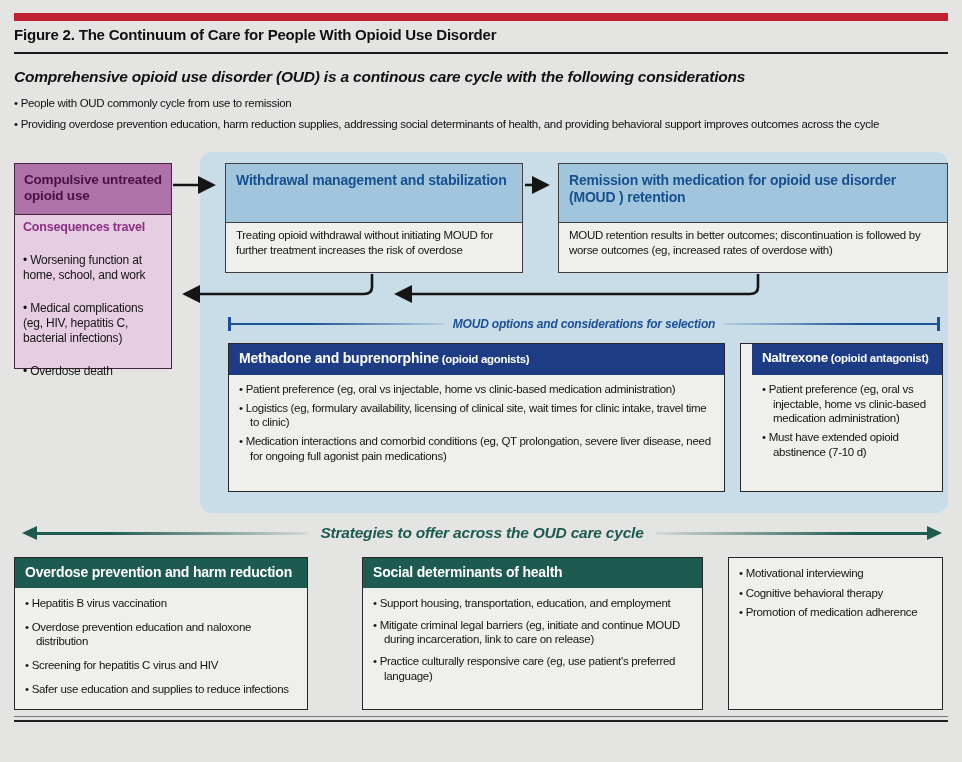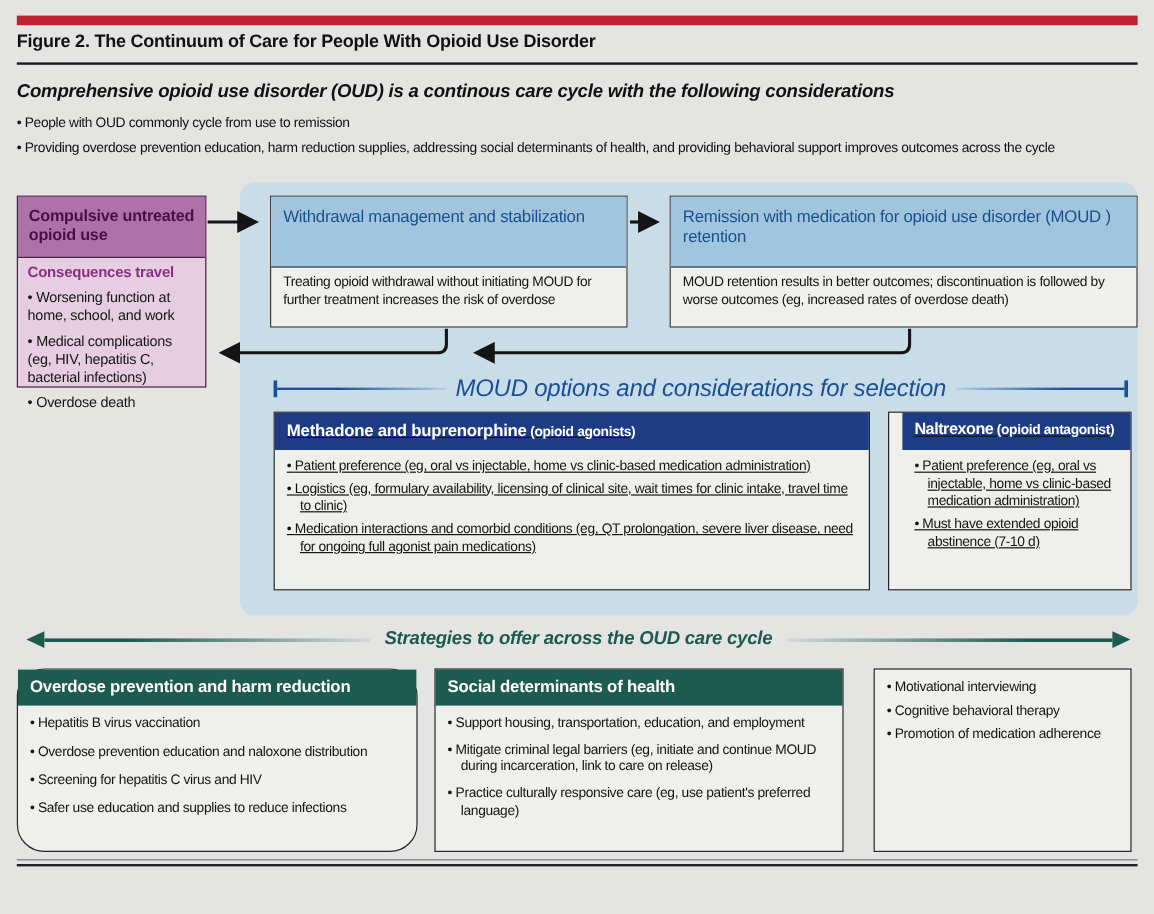--- a/index.html
+++ b/index.html
@@ -20,43 +20,43 @@
   .fig-title{left:14px;top:26px;width:934px;font-size:15px;font-weight:700;color:#111;}
   .title-rule{left:14px;top:52px;width:934px;height:2px;background:#1a1a1a;}
   .intro-heading{left:14px;top:68px;width:934px;font-size:15.5px;font-weight:700;font-style:italic;color:#111;}
   .intro-bullet{left:14px;width:940px;font-size:11.5px;letter-spacing:-0.3px;color:#111;}
   .intro-b1{top:97px;} .intro-b2{top:118px;}
   .bullet::before{content:"\2022  ";}
 
   .panel{left:200px;top:152px;width:748px;height:361px;background:var(--panel-blue);border-radius:12px;}
 
   
-  .pbox{left:14px;top:163px;width:158px;height:160px;border:1.5px solid #472441;background:var(--purple-body);}
+  .pbox{left:14px;top:163px;width:158px;height:206px;border:1.5px solid #472441;background:var(--purple-body);}
   .pbox-hd{background:var(--purple-header);color:var(--purple-text);font-weight:700;font-size:13.5px;line-height:1.22;padding:8px 9px 9px;border-bottom:1.5px solid #472441;}
   .pbox-bd{padding:5px 8px;font-size:12px;line-height:1.24;color:#141414;}
   .pbox-sub{color:var(--plum);font-weight:700;font-size:12.5px;margin-bottom:2px;}
-  .pbox-bd .bullet{margin-top:6px;}
+  .pbox-bd .bullet{margin-top:18px;}
 
   
   .bluebox{border:1.5px solid #3f3f42;background:var(--box-body);}
-  .bluebox-hd{background:var(--header-blue);color:var(--text-blue);font-weight:400;font-size:14px;line-height:1.2;padding:8px 10px;height:59px;box-sizing:border-box;border-bottom:1.5px solid #3f3f42;}
+  .bluebox-hd{background:var(--header-blue);color:var(--text-blue);font-weight:700;font-size:14px;line-height:1.2;padding:8px 10px;height:59px;box-sizing:border-box;border-bottom:1.5px solid #3f3f42;}
   .bluebox-bd{padding:5px 10px;font-size:11.5px;letter-spacing:-0.3px;line-height:1.33;color:#141414;}
   .withdrawal{left:225px;top:163px;width:298px;height:110px;}
   .remission{left:558px;top:163px;width:390px;height:110px;}
 
   
   .moud-bracket{left:228px;top:314px;width:712px;height:20px;display:flex;align-items:center;}
   .moud-tick{width:3px;height:14px;background:var(--bracket-blue);flex:0 0 auto;}
   .moud-line{height:2.5px;flex:1;}
   .moud-line-l{background:linear-gradient(to right,var(--bracket-blue) 35%,rgba(27,79,151,0.10));}
   .moud-line-r{background:linear-gradient(to left,var(--bracket-blue) 35%,rgba(27,79,151,0.10));}
-  .moud-label{font-style:italic;font-weight:400;font-size:20px;color:var(--bracket-blue);white-space:nowrap;padding:0 8px;text-align:right;}
+  .moud-label{font-style:italic;font-weight:700;font-size:12px;color:var(--bracket-blue);white-space:nowrap;padding:0 8px;text-align:right;}
 
   
-  .navybox{border:1.5px solid #26262a;background:var(--box-body);text-decoration:underline;}
+  .navybox{border:1.5px solid #26262a;background:var(--box-body);}
   .navy-hd{background:var(--navy);color:#fff;font-weight:700;font-size:14px;padding:6px 10px;height:31px;box-sizing:border-box;white-space:nowrap;}
   .navy-hd .suffix{font-size:11.5px;font-weight:700;letter-spacing:-0.3px;}
   .navy-bd{padding:7px 10px;font-size:11.5px;letter-spacing:-0.3px;line-height:1.28;color:#141414;}
   .methadone{left:228px;top:343px;width:497px;height:149px;}
   .naltrexone{left:740px;top:343px;width:203px;height:149px;padding-left:11px;}
   .naltrexone .navy-hd{font-size:13.5px;letter-spacing:-0.4px;}
   .hang{padding-left:11px;text-indent:-11px;}
   .navy-bd .bullet{margin-top:4px;} .navy-bd .bullet:first-child{margin-top:0;}
 
   
@@ -66,21 +66,21 @@
   .strat-arrow-r{border-left:15px solid var(--teal);}
   .strat-line{height:3px;flex:1;}
   .strat-line-l{background:linear-gradient(to right,var(--teal) 25%,rgba(29,90,80,0.08));}
   .strat-line-r{background:linear-gradient(to left,var(--teal) 25%,rgba(29,90,80,0.08));}
   .strat-label{font-style:italic;font-weight:700;font-size:15.5px;color:var(--teal);white-space:nowrap;padding:0 12px;}
 
   
   .tealbox{border:1.5px solid #26262a;background:var(--box-body);}
   .teal-hd{background:var(--teal);color:#fff;font-weight:700;font-size:14px;padding:6px 10px;height:30px;box-sizing:border-box;white-space:nowrap;}
   .teal-bd{padding:8px 10px;font-size:11.5px;letter-spacing:-0.3px;line-height:1.28;color:#141414;}
-  .teal1{left:14px;top:557px;width:334px;height:153px;border-radius:23px;}
+  .teal1{left:14px;top:557px;width:294px;height:153px;}
   .teal2{left:362px;top:557px;width:341px;height:153px;}
   .teal3{left:728px;top:557px;width:215px;height:153px;}
   .teal1 .bullet+.bullet{margin-top:9px;}
   .teal2 .bullet+.bullet{margin-top:7px;}
   .teal3 .bullet+.bullet{margin-top:5px;}
 
   .bottom-rule{left:14px;top:716px;width:934px;height:6px;border-top:1.5px solid #777;border-bottom:2.5px solid #222;}
 
   .flow-svg{position:absolute;left:0;top:0;width:962px;height:762px;pointer-events:none;}
 </style>
@@ -108,21 +108,21 @@
     </div>
   </div>
 
   <div class="abs bluebox withdrawal">
     <div class="bluebox-hd">Withdrawal management and stabilization</div>
     <div class="bluebox-bd">Treating opioid withdrawal without initiating MOUD for further treatment increases the risk of overdose</div>
   </div>
 
   <div class="abs bluebox remission">
     <div class="bluebox-hd">Remission with medication for opioid use disorder (MOUD ) retention</div>
-    <div class="bluebox-bd">MOUD retention results in better outcomes; discontinuation is followed by worse outcomes (eg, increased rates of overdose death)</div>
+    <div class="bluebox-bd">MOUD retention results in better outcomes; discontinuation is followed by worse outcomes (eg, increased rates of overdose with)</div>
   </div>
 
   <div class="abs moud-bracket">
     <span class="moud-tick"></span>
     <span class="moud-line moud-line-l"></span>
     <span class="moud-label">MOUD options and considerations for selection</span>
     <span class="moud-line moud-line-r"></span>
     <span class="moud-tick"></span>
   </div>
 

